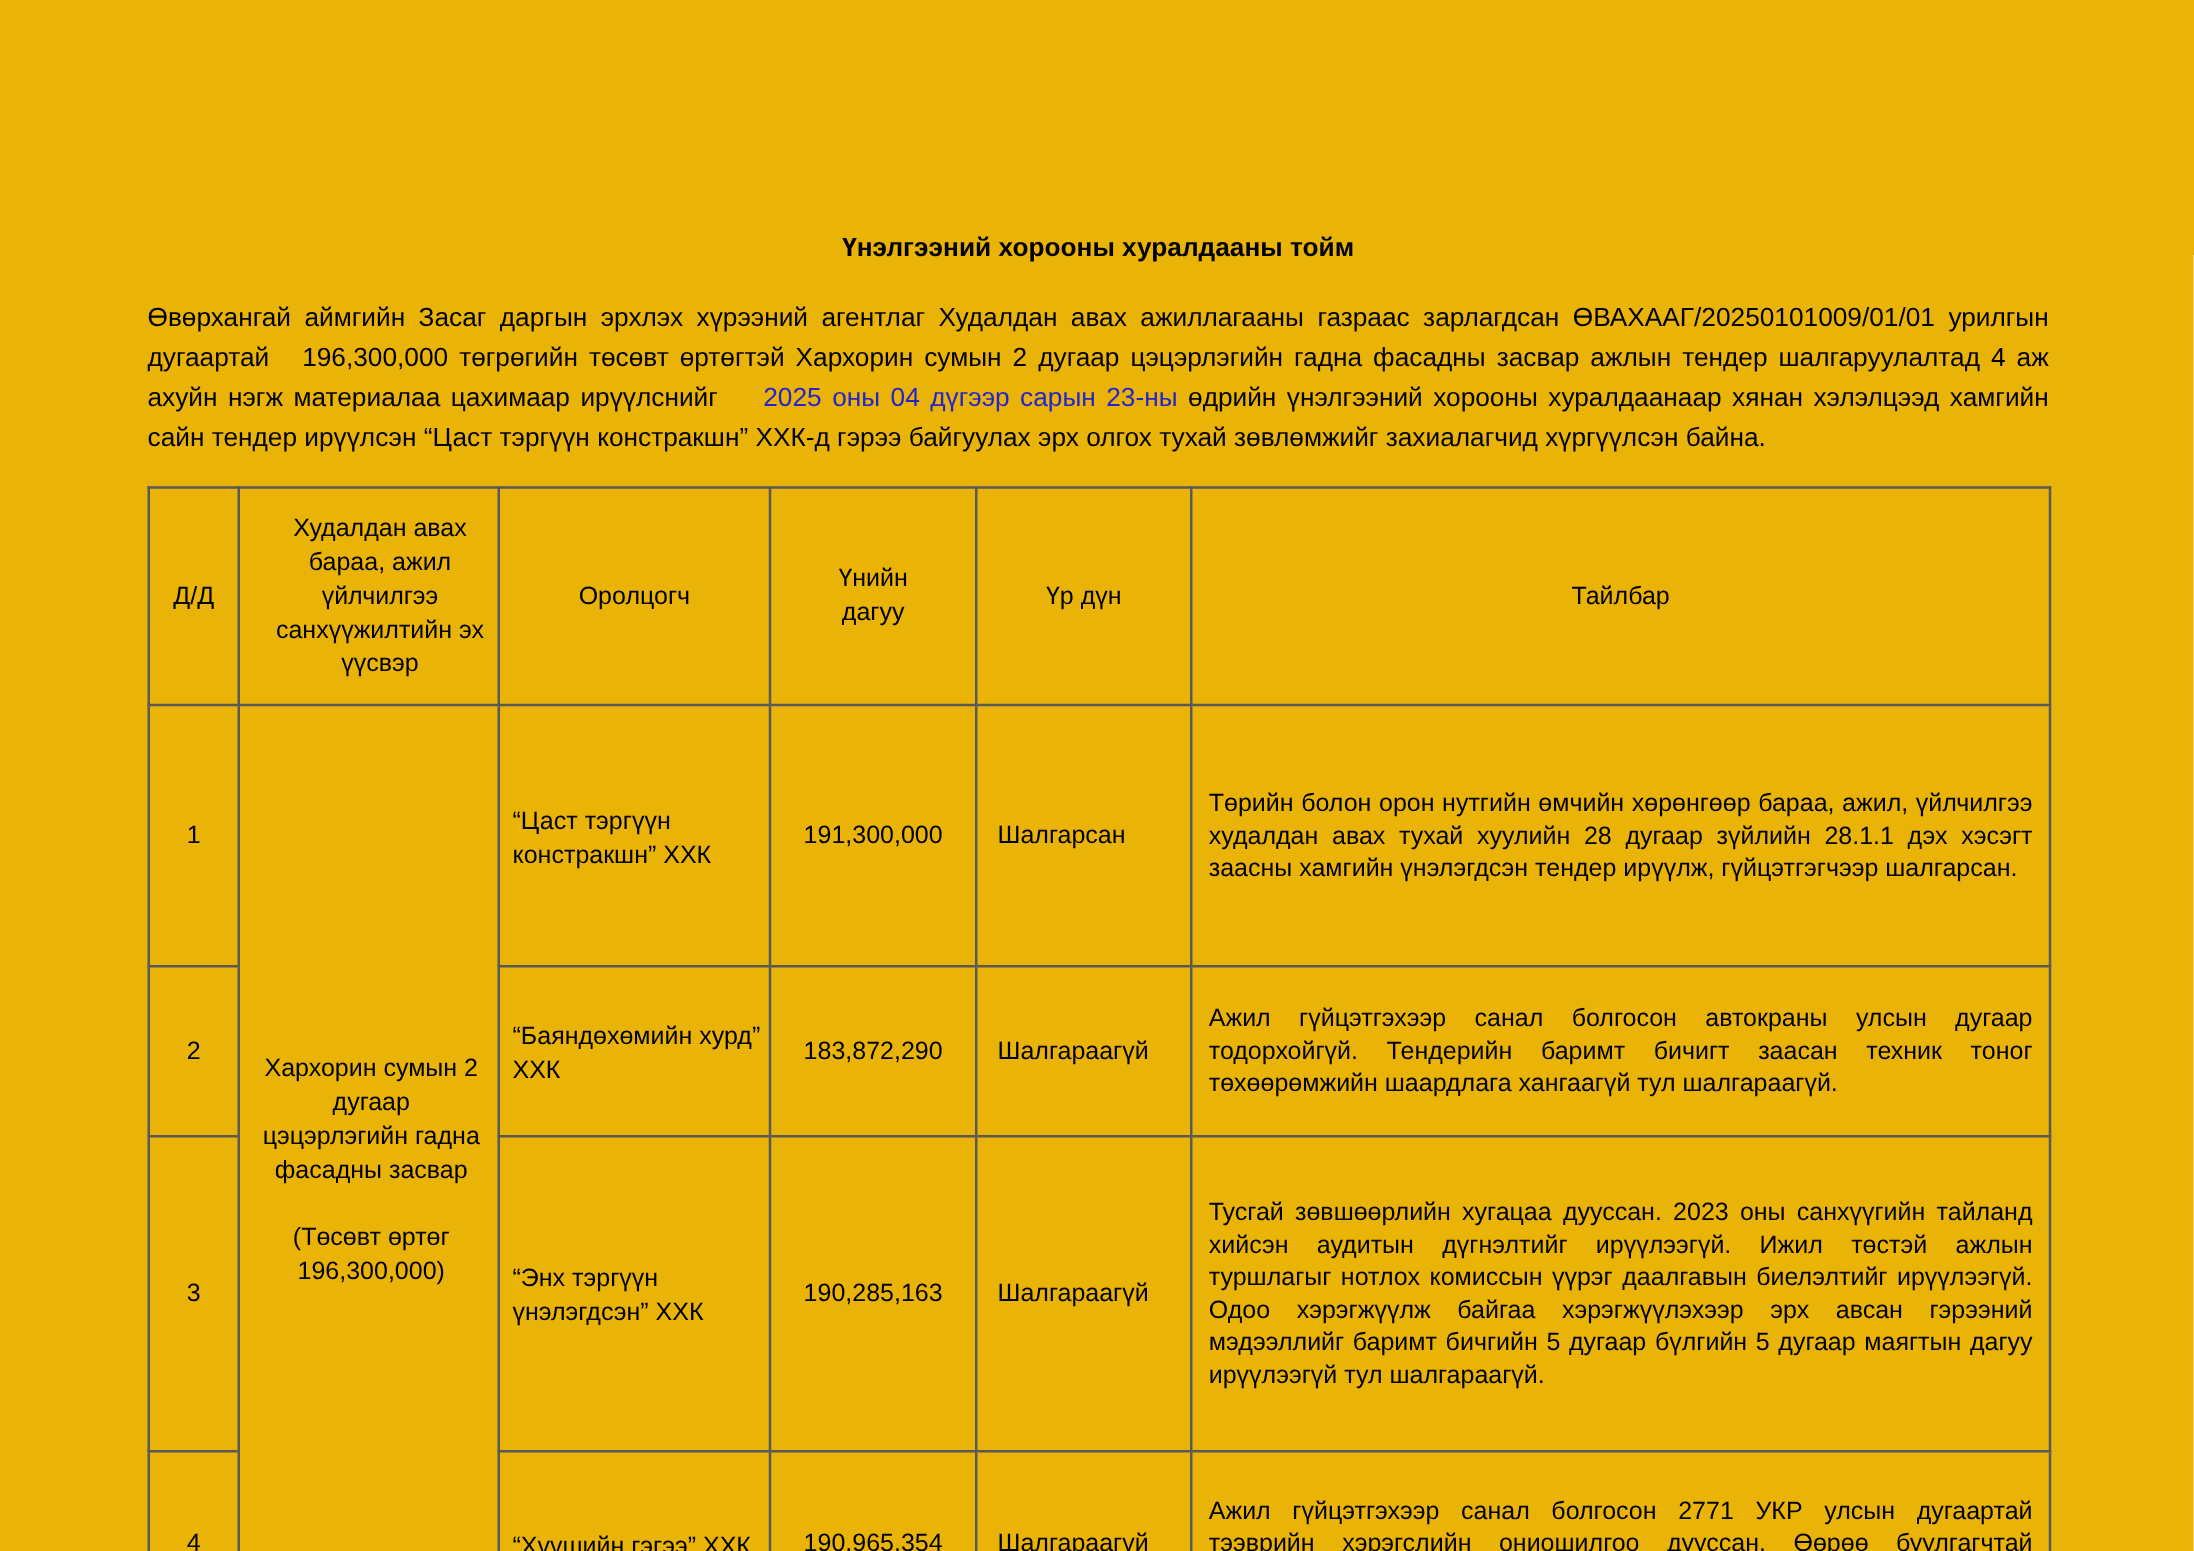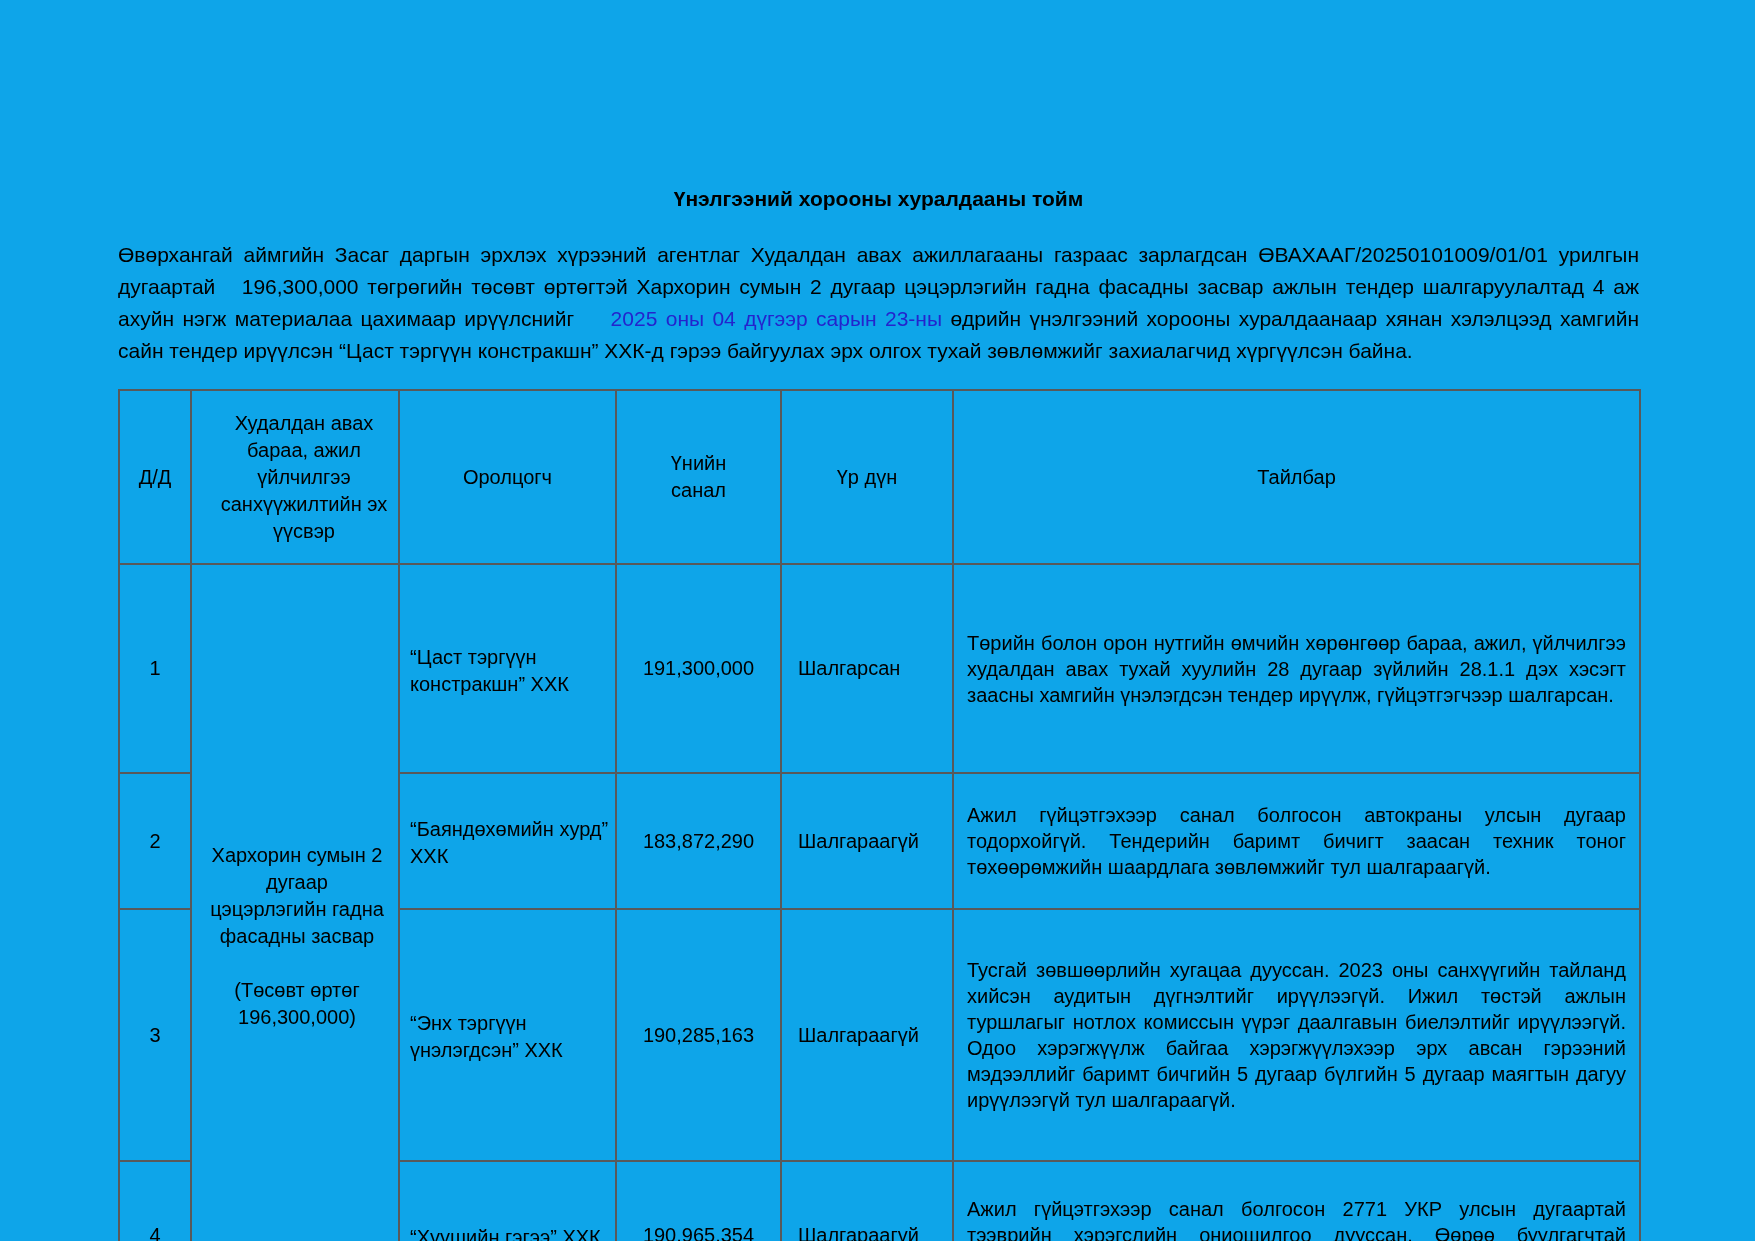--- a/index.html
+++ b/index.html
@@ -1,21 +1,21 @@
 <!DOCTYPE html>
 <html><head>
 <meta charset="utf-8">
 <style>
   html, body { margin:0; padding:0; background:#ffffff; }
   .page {
     position:relative;
     width:1755px; height:1241px;
     box-sizing:border-box;
     padding:186px 116px 0 118px;
-    background:#0ea5e9;
+    background:#eab308;
     font-family:"Liberation Sans","DejaVu Sans",sans-serif;
     color:#000000;
   }
   .doc-title {
     margin:0;
     font-size:21px; font-weight:bold;
     text-align:center;
     line-height:26px;
   }
   .intro {
@@ -74,21 +74,21 @@
         <col style="width:687px">
     </colgroup>
     <thead>
       <tr>
         <th>Д/Д</th>
         <th>
           <div class="hdr-mid">Худалдан авах бараа, ажил үйлчилгээ санхүүжилтийн эх үүсвэр</div>
         </th>
         <th>Оролцогч</th>
         <th>
-          <div class="hdr-narrow">Үнийн санал</div>
+          <div class="hdr-narrow">Үнийн дагуу</div>
         </th>
         <th>Үр дүн</th>
         <th>Тайлбар</th>
       </tr>
     </thead>
     <tbody>
       <tr class="r1">
         <td class="cell-no">1</td>
         <td class="cell-project" rowspan="4">
           <div class="project-inner">
@@ -99,21 +99,21 @@
         <td class="cell-bidder">“Цаст тэргүүн констракшн” ХХК</td>
         <td class="cell-price">191,300,000</td>
         <td class="cell-result">Шалгарсан</td>
         <td class="cell-note">Төрийн болон орон нутгийн өмчийн хөрөнгөөр бараа, ажил, үйлчилгээ худалдан авах тухай хуулийн 28 дугаар зүйлийн 28.1.1 дэх хэсэгт заасны хамгийн үнэлэгдсэн тендер ирүүлж, гүйцэтгэгчээр шалгарсан.</td>
       </tr>
       <tr class="r2">
         <td class="cell-no">2</td>
         <td class="cell-bidder">“Баяндөхөмийн хурд” ХХК</td>
         <td class="cell-price">183,872,290</td>
         <td class="cell-result">Шалгараагүй</td>
-        <td class="cell-note">Ажил гүйцэтгэхээр санал болгосон автокраны улсын дугаар тодорхойгүй. Тендерийн баримт бичигт заасан техник тоног төхөөрөмжийн шаардлага зөвлөмжийг тул шалгараагүй.</td>
+        <td class="cell-note">Ажил гүйцэтгэхээр санал болгосон автокраны улсын дугаар тодорхойгүй. Тендерийн баримт бичигт заасан техник тоног төхөөрөмжийн шаардлага хангаагүй тул шалгараагүй.</td>
       </tr>
       <tr class="r3">
         <td class="cell-no">3</td>
         <td class="cell-bidder">“Энх тэргүүн үнэлэгдсэн” ХХК</td>
         <td class="cell-price">190,285,163</td>
         <td class="cell-result">Шалгараагүй</td>
         <td class="cell-note">Тусгай зөвшөөрлийн хугацаа дууссан. 2023 оны санхүүгийн тайланд хийсэн аудитын дүгнэлтийг ирүүлээгүй. Ижил төстэй ажлын туршлагыг нотлох комиссын үүрэг даалгавын биелэлтийг ирүүлээгүй. Одоо хэрэгжүүлж байгаа хэрэгжүүлэхээр эрх авсан гэрээний мэдээллийг баримт бичгийн 5 дугаар бүлгийн 5 дугаар маягтын дагуу ирүүлээгүй тул шалгараагүй.</td>
       </tr>
       <tr class="r4">
         <td class="cell-no">4</td>

